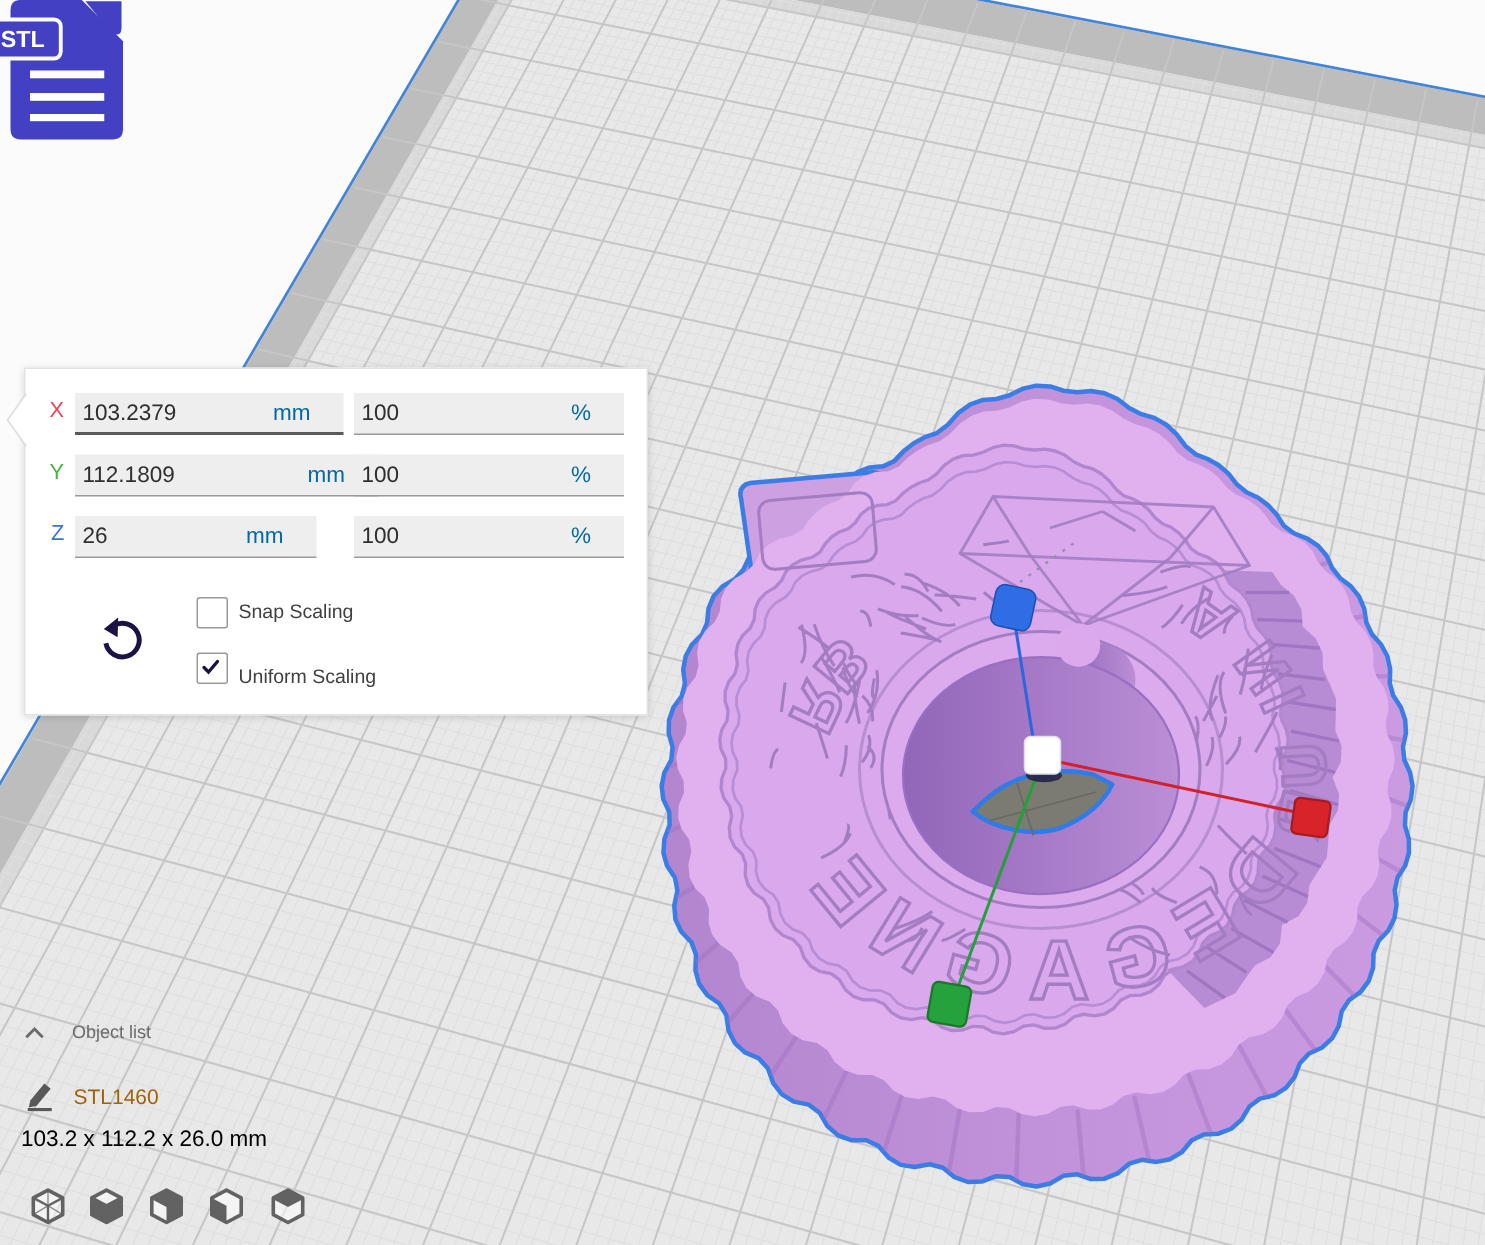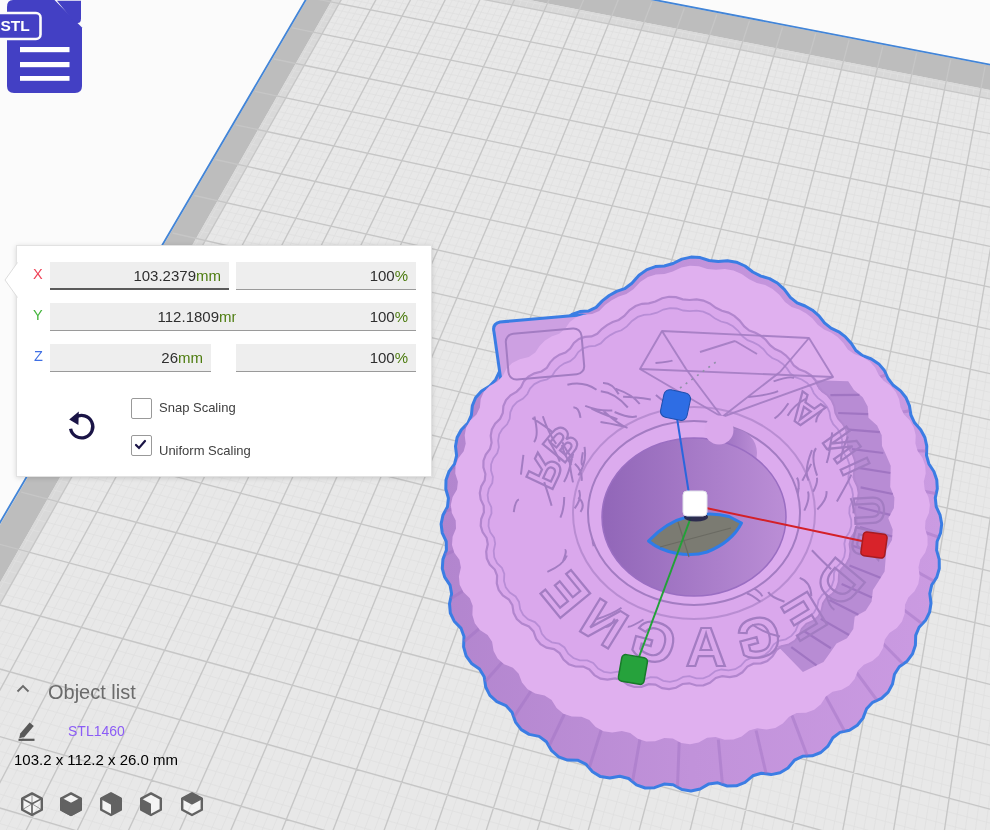--- a/index.html
+++ b/index.html
@@ -1,20 +1,20 @@
 <!DOCTYPE html>
 <html><head><meta charset="utf-8"><style>
 html,body{margin:0;padding:0;width:990px;height:830px;overflow:hidden;background:#fbfbfb;font-family:"Liberation Sans",sans-serif}
 .abs{position:absolute}
 #panel{left:16px;top:245px;width:416px;height:232px;background:#fff;border:1px solid #e2e2e2;box-shadow:0 1px 5px rgba(0,0,0,.15);box-sizing:border-box}
 .lbl{position:absolute;font-size:14.5px}
-.fld{position:absolute;height:28px;background:#eeeeee;border-bottom:1.5px solid #9a9a9a;display:flex;align-items:center;justify-content:flex-end;padding:0 8px 0 5px;box-sizing:border-box}
+.fld{position:absolute;height:28px;background:#eeeeee;border-bottom:1.5px solid #9a9a9a;display:flex;align-items:center;justify-content:space-between;padding:0 22px 0 5px;box-sizing:border-box}
 .fld.dark{border-bottom:2px solid #5a5a5a}
 .val{font-size:15px;color:#2f2f2f}
-.unit{font-size:15px;color:#4d7c0f}
+.unit{font-size:15px;color:#0369a1}
 .cb{position:absolute;width:19px;height:19px;background:#fff;border:1px solid #999;border-radius:2px}
 .cblbl{position:absolute;font-size:13px;color:#404040}
 </style></head><body>
 <svg class="abs" style="left:0;top:0" width="990" height="830">
 <polygon points="340.8,-61.2 990,64 990,830 0,830 0,521" fill="#e8e8e8"></polygon>
 <polygon points="341.5,-59.5 363.5,-55.3 -1253.6,2782.6 -1302.4,2753.3" fill="#bdbdbd"></polygon>
 <polygon points="341.5,-59.5 1723.7,207.1 1729.3,234.4 329.5,-39.1" fill="#bdbdbd"></polygon>
 <polygon points="351.8,-34.7 359.8,-33.2 -1236.0,2793.2 -1253.6,2782.6" fill="#d9d9d9"></polygon>
 <polygon points="351.8,-34.7 1729.3,234.4 1731.4,244.3 347.6,-27.3" fill="#d9d9d9"></polygon>
 <path d="M336.2 -3.0L-3.0 593.7M343.1 -3.0L-3.0 610.2M350.0 -3.0L-3.0 626.9M357.0 -3.0L-3.0 643.9M363.9 -3.0L-3.0 661.1M370.8 -3.0L-3.0 678.6M377.7 -3.0L-3.0 696.3M384.7 -3.0L-3.0 714.3M391.6 -3.0L-3.0 732.6M398.5 -3.0L-3.0 751.1M405.4 -3.0L-3.0 769.9M412.4 -3.0L-3.0 789.0M419.3 -3.0L-3.0 808.4M426.2 -3.0L-3.0 828.0M433.1 -3.0L4.7 833.0M440.0 -3.0L15.0 833.0M447.0 -3.0L25.2 833.0M453.9 -3.0L35.5 833.0M460.8 -3.0L45.7 833.0M467.7 -3.0L56.0 833.0M474.6 -3.0L66.2 833.0M481.5 -3.0L76.5 833.0M488.4 -3.0L86.7 833.0M495.4 -3.0L97.0 833.0M502.3 -3.0L107.2 833.0M509.2 -3.0L117.5 833.0M515.7 -2.1L127.7 833.0M522.0 -0.8L138.0 833.0M528.4 0.4L148.2 833.0M534.7 1.7L158.5 833.0M541.1 2.9L168.7 833.0M547.5 4.1L179.0 833.0M553.9 5.4L189.2 833.0M560.3 6.6L199.4 833.0M566.7 7.9L209.7 833.0M573.1 9.1L219.9 833.0M579.5 10.4L230.2 833.0M585.9 11.7L240.4 833.0M592.4 12.9L250.6 833.0M598.8 14.2L260.9 833.0M605.3 15.4L271.1 833.0M611.7 16.7L281.3 833.0M618.2 18.0L291.6 833.0M624.7 19.2L301.8 833.0M631.2 20.5L312.0 833.0M637.7 21.8L322.3 833.0M644.2 23.0L332.5 833.0M650.7 24.3L342.7 833.0M657.2 25.6L352.9 833.0M663.8 26.9L363.2 833.0M670.3 28.1L373.4 833.0M676.9 29.4L383.6 833.0M683.4 30.7L393.8 833.0M690.0 32.0L404.1 833.0M696.6 33.3L414.3 833.0M703.2 34.6L424.5 833.0M709.7 35.9L434.7 833.0M716.4 37.1L444.9 833.0M723.0 38.4L455.2 833.0M729.6 39.7L465.4 833.0M736.2 41.0L475.6 833.0M742.9 42.3L485.8 833.0M749.5 43.6L496.0 833.0M756.2 44.9L506.2 833.0M762.9 46.2L516.4 833.0M769.5 47.5L526.7 833.0M776.2 48.8L536.9 833.0M782.9 50.2L547.1 833.0M789.6 51.5L557.3 833.0M796.3 52.8L567.5 833.0M803.1 54.1L577.7 833.0M809.8 55.4L587.9 833.0M816.5 56.7L598.1 833.0M823.3 58.0L608.3 833.0M830.1 59.4L618.5 833.0M836.8 60.7L628.7 833.0M843.6 62.0L638.9 833.0M850.4 63.3L649.1 833.0M857.2 64.7L659.3 833.0M864.0 66.0L669.5 833.0M870.8 67.3L679.7 833.0M877.7 68.7L689.9 833.0M884.5 70.0L700.1 833.0M891.3 71.3L710.3 833.0M898.2 72.7L720.5 833.0M905.1 74.0L730.7 833.0M911.9 75.4L740.9 833.0M918.8 76.7L751.0 833.0M925.7 78.1L761.2 833.0M932.6 79.4L771.4 833.0M939.5 80.8L781.6 833.0M946.5 82.1L791.8 833.0M953.4 83.5L802.0 833.0M960.3 84.8L812.2 833.0M967.3 86.2L822.4 833.0M974.2 87.6L832.5 833.0M981.2 88.9L842.7 833.0M988.2 90.3L852.9 833.0M993.0 104.0L863.1 833.0M993.0 145.8L873.3 833.0M993.0 189.6L883.4 833.0M993.0 235.4L893.6 833.0M993.0 283.5L903.8 833.0M993.0 334.0L914.0 833.0M993.0 387.1L924.1 833.0M993.0 442.9L934.3 833.0M993.0 501.8L944.5 833.0M993.0 563.9L954.6 833.0M993.0 629.6L964.8 833.0M993.0 699.2L975.0 833.0M993.0 772.9L985.1 833.0M502.7 -3.0L993.0 92.9M469.7 -3.0L993.0 99.7M436.7 -3.0L993.0 106.6M403.7 -3.0L993.0 113.5M370.6 -3.0L993.0 120.5M337.6 -3.0L993.0 127.5M331.4 2.4L993.0 134.5M328.0 8.3L993.0 141.7M324.6 14.3L993.0 148.9M321.1 20.4L993.0 156.1M317.7 26.5L993.0 163.4M314.2 32.6L993.0 170.7M310.6 38.8L993.0 178.1M307.1 45.0L993.0 185.6M303.5 51.3L993.0 193.1M299.9 57.6L993.0 200.7M296.3 64.0L993.0 208.3M292.7 70.4L993.0 216.0M289.0 76.8L993.0 223.8M285.3 83.3L993.0 231.6M281.6 89.8L993.0 239.5M277.8 96.4L993.0 247.4M274.0 103.1L993.0 255.4M270.2 109.8L993.0 263.5M266.4 116.5L993.0 271.6M262.5 123.3L993.0 279.9M258.7 130.1L993.0 288.1M254.7 137.0L993.0 296.5M250.8 143.9L993.0 304.9M246.8 150.9L993.0 313.4M242.8 157.9L993.0 321.9M238.8 165.0L993.0 330.5M234.7 172.2L993.0 339.2M230.6 179.4L993.0 348.0M226.5 186.6L993.0 356.9M222.3 193.9L993.0 365.8M218.1 201.3L993.0 374.8M213.9 208.7L993.0 383.8M209.6 216.2L993.0 393.0M205.4 223.7L993.0 402.2M201.0 231.3L993.0 411.5M196.7 238.9L993.0 420.9M192.3 246.7L993.0 430.4M187.9 254.4L993.0 440.0M183.4 262.3L993.0 449.6M178.9 270.1L993.0 459.3M174.4 278.1L993.0 469.1M169.8 286.1L993.0 479.0M165.2 294.2L993.0 489.0M160.6 302.4L993.0 499.1M155.9 310.6L993.0 509.3M151.2 318.8L993.0 519.6M146.4 327.2L993.0 529.9M141.6 335.6L993.0 540.4M136.8 344.1L993.0 550.9M131.9 352.7L993.0 561.6M127.0 361.3L993.0 572.3M122.1 370.0L993.0 583.2M117.1 378.7L993.0 594.1M112.0 387.6L993.0 605.2M107.0 396.5L993.0 616.4M101.8 405.5L993.0 627.6M96.7 414.6L993.0 639.0M91.5 423.7L993.0 650.5M86.2 432.9L993.0 662.1M80.9 442.2L993.0 673.8M75.6 451.6L993.0 685.6M70.2 461.1L993.0 697.6M64.8 470.6L993.0 709.7M59.3 480.3L993.0 721.8M53.7 490.0L993.0 734.1M48.2 499.8L993.0 746.6M42.5 509.7L993.0 759.1M36.8 519.6L993.0 771.8M31.1 529.7L993.0 784.6M25.3 539.9L993.0 797.6M19.5 550.1L993.0 810.6M13.6 560.4L993.0 823.9M7.7 570.9L977.5 833.0M1.7 581.4L927.9 833.0M-3.0 592.4L878.3 833.0M-3.0 604.8L828.6 833.0M-3.0 617.3L779.0 833.0M-3.0 630.0L729.3 833.0M-3.0 642.8L679.6 833.0M-3.0 655.7L629.9 833.0M-3.0 668.8L580.2 833.0M-3.0 682.0L530.4 833.0M-3.0 695.4L480.6 833.0M-3.0 708.9L430.8 833.0M-3.0 722.6L381.0 833.0M-3.0 736.4L331.2 833.0M-3.0 750.4L281.3 833.0M-3.0 764.5L231.4 833.0M-3.0 778.8L181.5 833.0M-3.0 793.3L131.5 833.0M-3.0 807.9L81.6 833.0M-3.0 822.7L31.6 833.0" stroke="#dfdfdf" stroke-width="0.8" fill="none"></path>
@@ -128,26 +128,26 @@
 <div class="cb" style="left:114px;top:152px"></div>
 <div class="cblbl" style="left:142px;top:154px">Snap Scaling</div>
 <div class="cb" style="left:114px;top:189px"><svg width="17" height="17" viewBox="0 0 17 17">
         <path d="M4 9 L7 12 L13 5" fill="none" stroke="#1a1446" stroke-width="2.2" stroke-linecap="round"></path>
       </svg></div>
 <div class="cblbl" style="left:142px;top:197px">Uniform Scaling</div>
 </div>
 <svg class="abs" style="left:16px;top:684px" width="14" height="10">
     <path d="M1.5 7.5 L7 2 L12.5 7.5" fill="none" stroke="#6a6a6a" stroke-width="1.8"></path>
   </svg>
-<div class="abs" style="left:48px;top:681px;font-size:20px;color:#6b6b6b">Object list</div>
+<div class="abs" style="left:48px;top:681px;font-size:12px;color:#6b6b6b">Object list</div>
 <svg class="abs" style="left:17px;top:720px" width="20" height="21" viewBox="0 0 20 21">
     <path d="M3.2 13.6 L12.6 2.4 L16.8 5.9 L7.4 17.1 L2.2 18.3 Z" fill="#585858"></path>
     <path d="M1.5 19.8 H17.5" stroke="#585858" stroke-width="2.2"></path>
   </svg>
-<div class="abs" style="left:68px;top:723px;font-size:14px;color:#8b5cf6">STL1460</div>
+<div class="abs" style="left:49px;top:723px;font-size:14px;color:#a16207">STL1460</div>
 <div class="abs" style="left:14px;top:751px;font-size:15px;color:#000000">103.2 x 112.2 x 26.0 mm</div>
 <svg class="abs" style="left:18px;top:790px" width="28" height="29" viewBox="0 0 28 29">
     <path d="M4.2 8.6 L14 3.4 L23.8 8.6 L23.8 19.8 L14 25 L4.2 19.8 Z" fill="#fdfdfd" fill-opacity="0.55" stroke="#626262" stroke-width="2.4" stroke-linejoin="round"></path>
     <path d="M4.2 8.6 L14 13.8 L23.8 8.6 M14 13.8 L14 25" fill="none" stroke="#626262" stroke-width="1.6"></path>
     <path d="M4.2 19.8 L14 13.8 L23.8 19.8 M14 3.4 L14 13.8" fill="none" stroke="#626262" stroke-width="0.9" opacity="0.75"></path>
   </svg>
 <svg class="abs" style="left:57px;top:790px" width="28" height="29" viewBox="0 0 28 29">
     <path d="M4.2 8.6 L14 3.4 L23.8 8.6 L23.8 19.8 L14 25 L4.2 19.8 Z" fill="#fdfdfd" fill-opacity="0.55" stroke="#626262" stroke-width="2.4" stroke-linejoin="round"></path>
     <path d="M4.2 8.6 L14 13.8 L23.8 8.6 L23.8 19.8 L14 25 L4.2 19.8 Z" fill="#626262" stroke="#626262" stroke-width="2" stroke-linejoin="round"></path>
   </svg>

